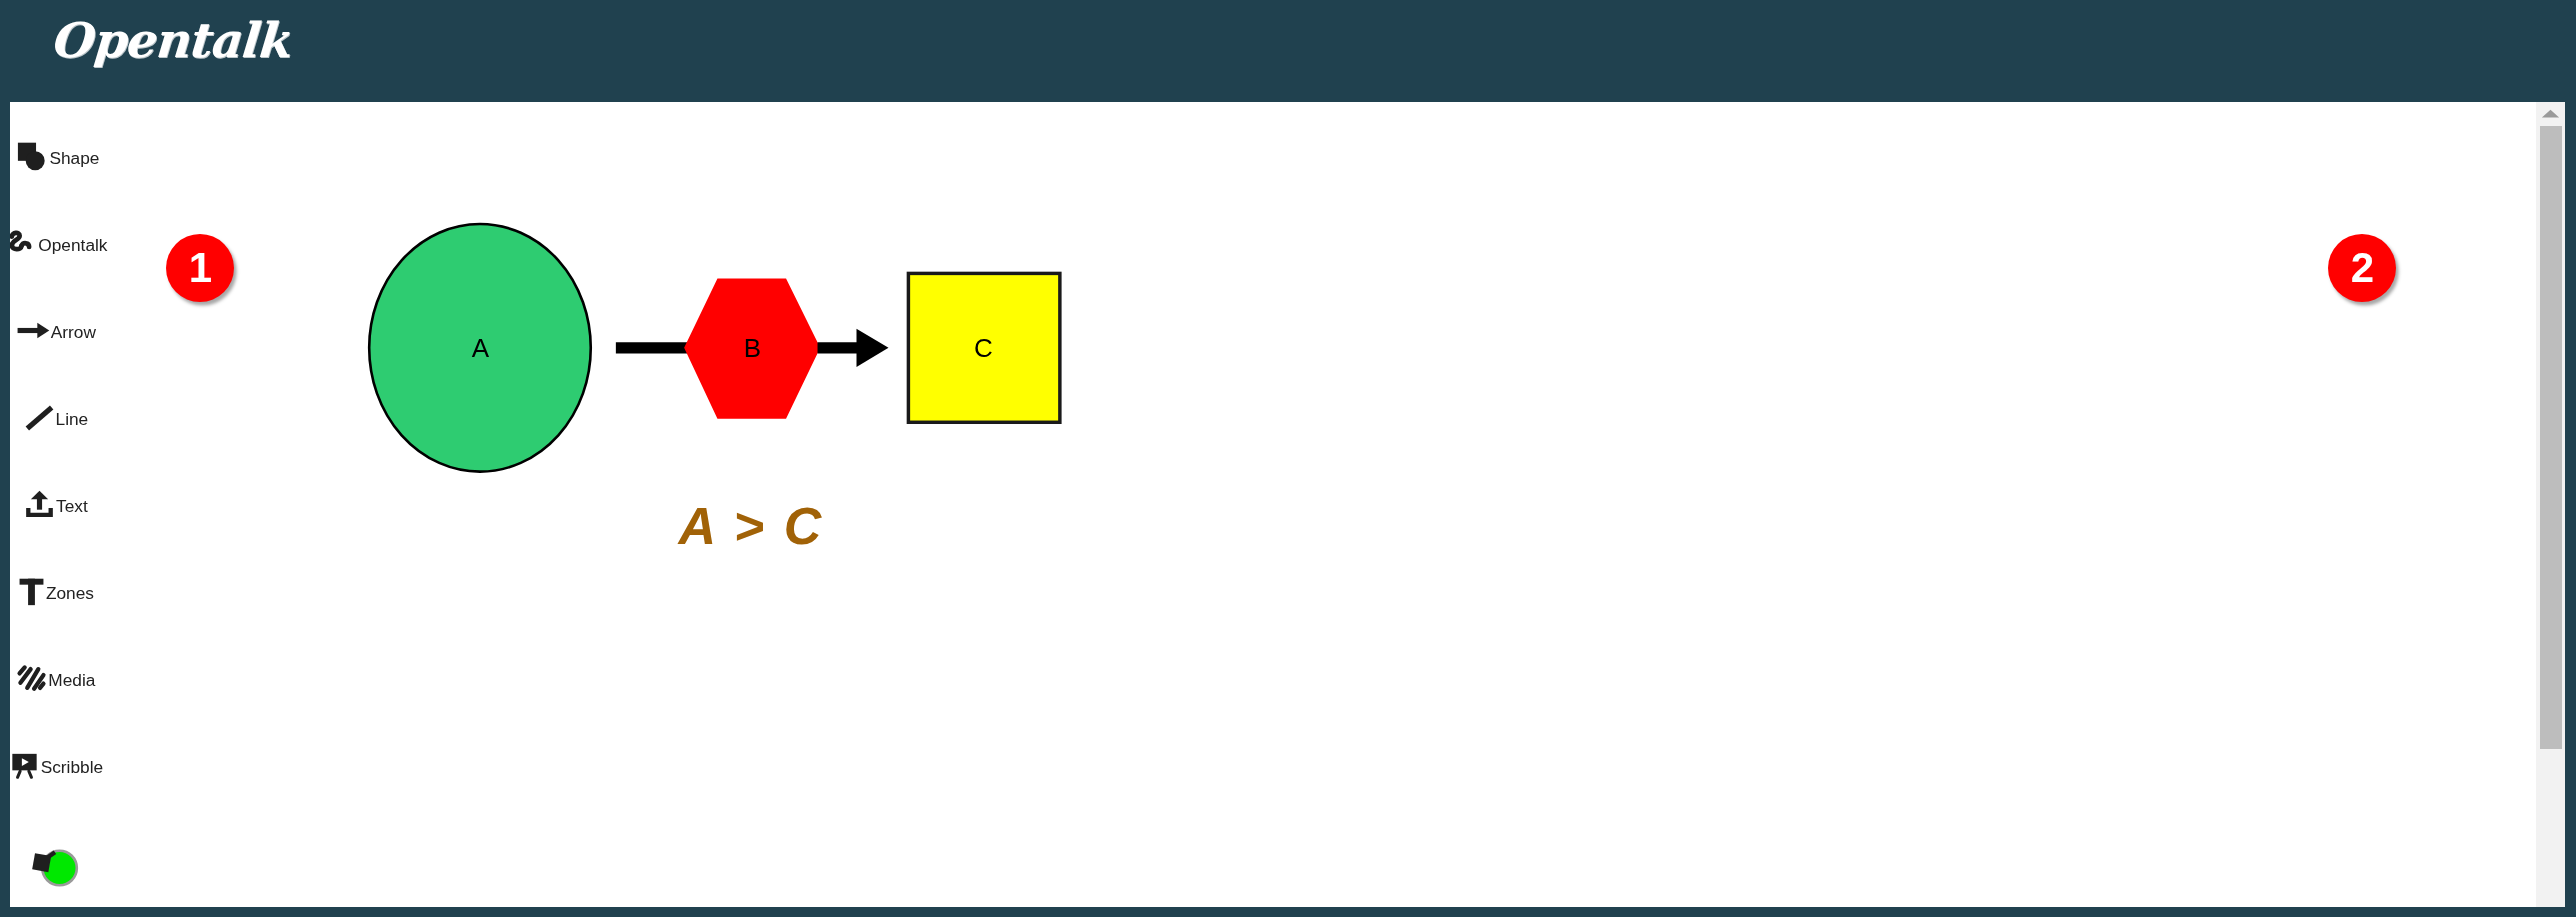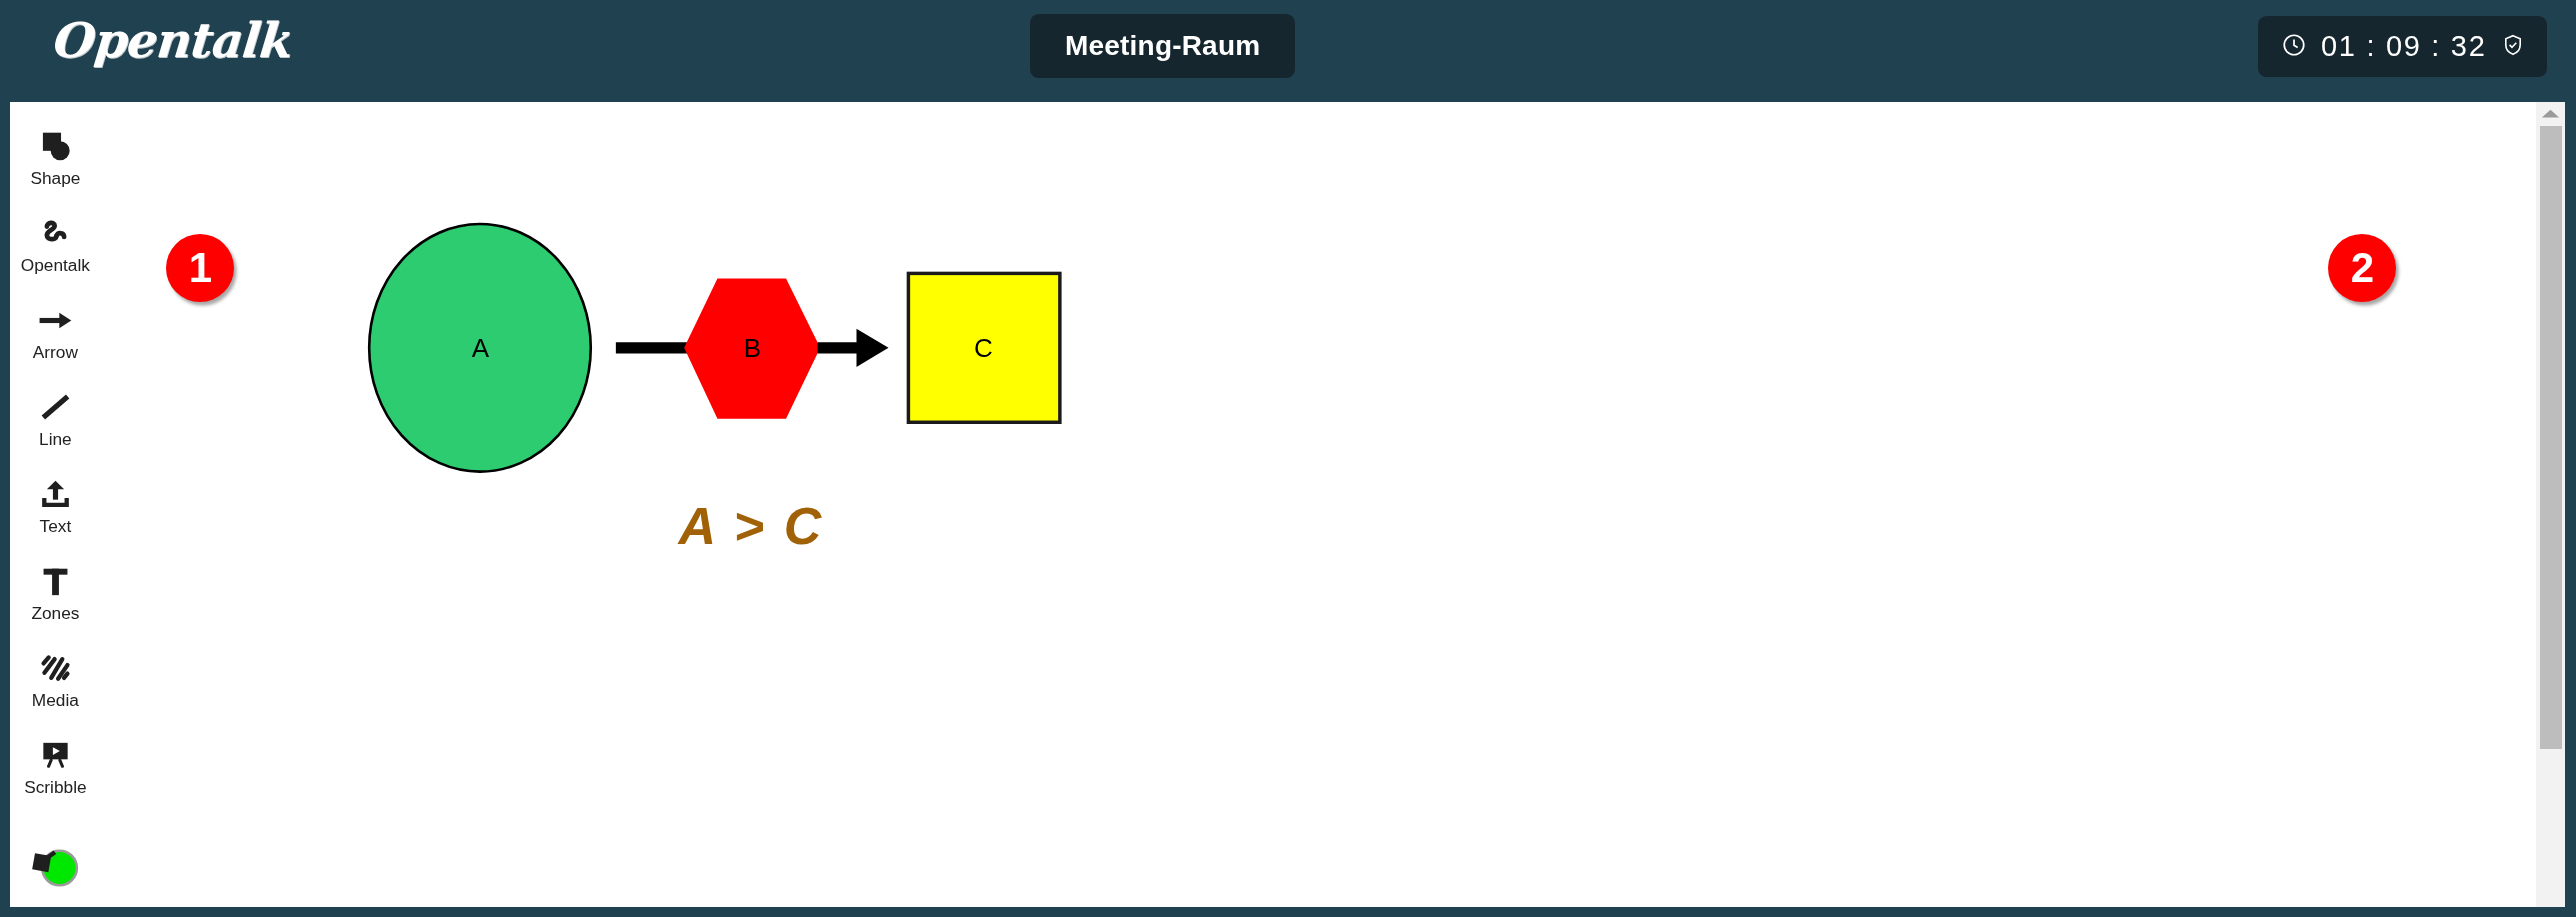--- a/index.html
+++ b/index.html
@@ -92,21 +92,21 @@
     z-index: 40;
   }
   #badge-left  { left: 156px;  top: 132px; }
   #badge-right { left: 2318px; top: 132px; }
   #left-tool-panel  { left: 45px;  top: 134px; width: 90px; padding: 10.4px 0 8.7px; }
   #right-tool-panel { left: 2434px; top: 132px; width: 87px; padding: 7px 0 7px; }
 
   .tool-item {
     width: 100%;
     padding: 7px 0 5.2px;
-    display: flex; flex-direction: column; align-items: center;
+    display: flex; flex-direction: row; align-items: center;
     cursor: pointer;
     user-select: none;
   }
   #left-tool-panel .tool-item { height: 87px; justify-content: center; }
   #right-tool-panel .tool-item { height: 87px; justify-content: center; }
   .tool-glyph {
     height: 40px;
     display: flex; align-items: center; justify-content: center;
   }
   .tool-label {
@@ -163,38 +163,22 @@
     color: #a16207;
   }
 </style>
 </head>
 <body>
 
 <div id="app-header">
   <div id="brand-logo">Opentalk</div>
 
   <div id="header-center">
-    <button class="hdr-btn">Meeting-Raum</button>
   </div>
 
-  <div id="timer-chip">
-    <span>
-      <svg width="26" height="26" viewBox="0 0 24 24" fill="none" stroke="#FFFFFF" stroke-width="1.6">
-        <circle cx="12" cy="12" r="9"></circle>
-          <path d="M12 7v5.3l3.4 2"></path>
-      </svg>
-    </span>
-    <span id="timer-value">01 : 09 : 32</span>
-    <span>
-      <svg width="24" height="24" viewBox="0 0 24 24" fill="none" stroke="#FFFFFF" stroke-width="1.6">
-        <path d="M12 2.7l7.2 3v6.1c0 4.6-3 8.1-7.2 9.5-4.2-1.4-7.2-4.9-7.2-9.5V5.7z"></path>
-        <path d="M8.6 11.9l2.4 2.4 4.3-4.5"></path>
-      </svg>
-    </span>
-  </div>
 </div>
 
 <div id="whiteboard-surface">
   <div id="canvas-sheet">
 
     <div id="diagram-layer">
       <svg width="2555" height="805" style="position:absolute;left:0;top:0;" viewBox="0 0 2952 930">
 
         <ellipse cx="543" cy="284" rx="128" ry="143" fill="#2ECC71" stroke="#000000" stroke-width="3"></ellipse>
 

